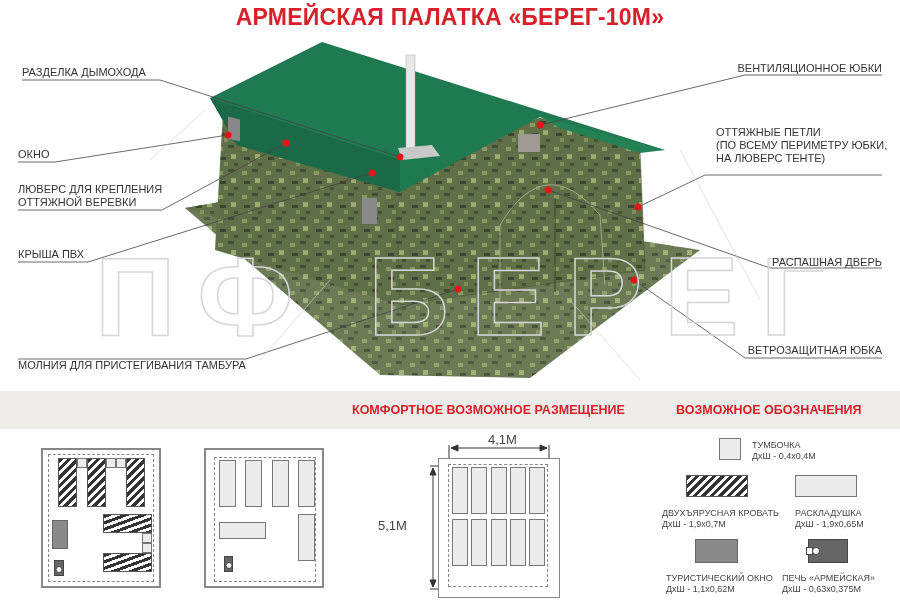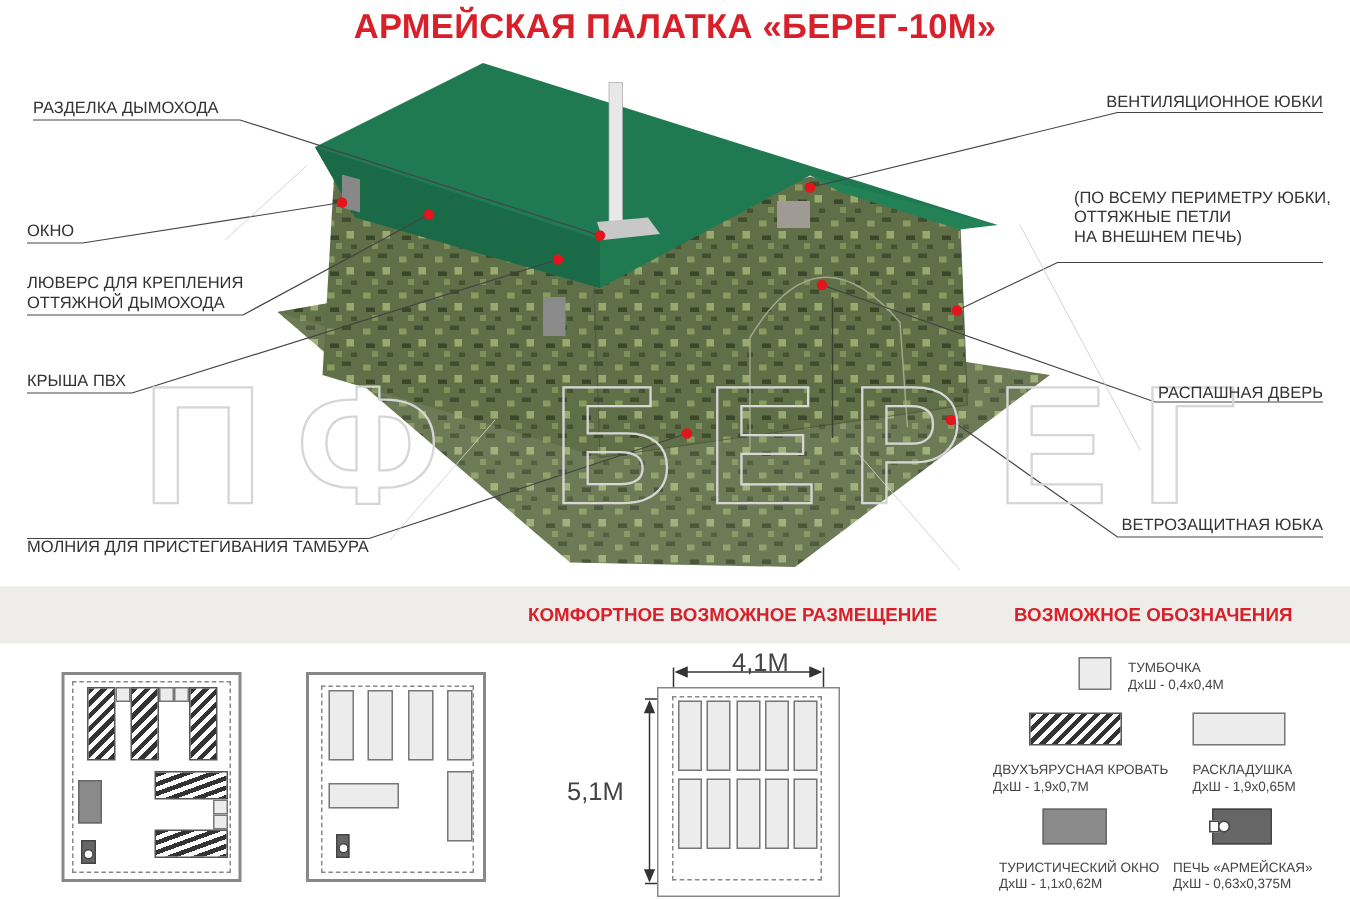--- a/index.html
+++ b/index.html
@@ -13,21 +13,21 @@
     .band-title { position: absolute; top: 12px; font-size: 12.5px; font-weight: bold; color: #d8202a; white-space: nowrap; }
     .plan { position: absolute; border: 2px solid #888; background: #fff; box-sizing: border-box; }
     .inner { position: absolute; border: 1.5px dashed #888; box-sizing: border-box; }
     .cot { position: absolute; background: #ececec; border: 1px solid #777; box-sizing: border-box; }
     .bunk { position: absolute; border: 1px solid #555; box-sizing: border-box; background: repeating-linear-gradient(135deg, #333 0 3px, #fff 3px 6px); }
     .bunk.h { background: repeating-linear-gradient(160deg, #333 0 3px, #fff 3px 6px); }
     .night { position: absolute; background: #ececec; border: 1px solid #777; box-sizing: border-box; }
     .tbl { position: absolute; background: #8a8a8a; border: 1px solid #666; box-sizing: border-box; }
     .stove { position: absolute; background: #666; border: 1px solid #444; box-sizing: border-box; }
     .stove::after { content: ""; position: absolute; width: 5px; height: 5px; border-radius: 50%; background: #fff; border: 1px solid #444; left: 50%; bottom: 2px; transform: translateX(-50%); }
-    .dim { position: absolute; font-size: 17px; color: #444; }
+    .dim { position: absolute; font-size: 13px; color: #444; }
     .legend-txt { position: absolute; font-size: 9px; color: #444; line-height: 11px; white-space: nowrap; }
   </style>
 </head>
 <body>
 
 <div class="title">АРМЕЙСКАЯ ПАЛАТКА «БЕРЕГ-10М»</div>
 
 <svg class="scene" viewBox="0 0 900 390" xmlns="http://www.w3.org/2000/svg">
   <defs>
     <pattern id="camo" width="24" height="24" patternUnits="userSpaceOnUse">
@@ -93,30 +93,30 @@
     <circle cx="634" cy="280" r="3.5"></circle>
   </g>
 </svg>
 
 <div class="watermark">ПФ БЕРЕГ</div>
 
 <div class="label" style="left:22px;top:66px">РАЗДЕЛКА ДЫМОХОДА</div>
 <div class="label" style="left:18px;top:148px">ОКНО</div>
 <div class="label" style="left:18px;top:183px">
   <div>ЛЮВЕРС ДЛЯ КРЕПЛЕНИЯ</div>
-  <div>ОТТЯЖНОЙ ДЫМОХОДА</div>
+  <div>ОТТЯЖНОЙ ВЕРЕВКИ</div>
 </div>
 <div class="label" style="left:18px;top:248px">КРЫША ПВХ</div>
 <div class="label" style="left:18px;top:359px">МОЛНИЯ ДЛЯ ПРИСТЕГИВАНИЯ ТАМБУРА</div>
 
 <div class="label r" style="right:18px;top:62px">ВЕНТИЛЯЦИОННОЕ ЮБКИ</div>
 <div class="label" style="left:716px;top:126px">
+  <div>ОТТЯЖНЫЕ ПЕТЛИ</div>
   <div>(ПО ВСЕМУ ПЕРИМЕТРУ ЮБКИ,</div>
-  <div>ОТТЯЖНЫЕ ПЕТЛИ</div>
-  <div>НА ВНЕШНЕМ ПЕЧЬ)</div>
+  <div>НА ЛЮВЕРС ТЕНТЕ)</div>
 </div>
 <div class="label r" style="right:18px;top:256px">РАСПАШНАЯ ДВЕРЬ</div>
 <div class="label r" style="right:18px;top:344px">ВЕТРОЗАЩИТНАЯ ЮБКА</div>
 
 <div class="band">
   <div class="band-title" style="left:352px">КОМФОРТНОЕ ВОЗМОЖНОЕ РАЗМЕЩЕНИЕ</div>
   <div class="band-title" style="left:676px">ВОЗМОЖНОЕ ОБОЗНАЧЕНИЯ</div>
 </div>
 
 <div class="plan" style="left:41px;top:448px;width:120px;height:140px">

